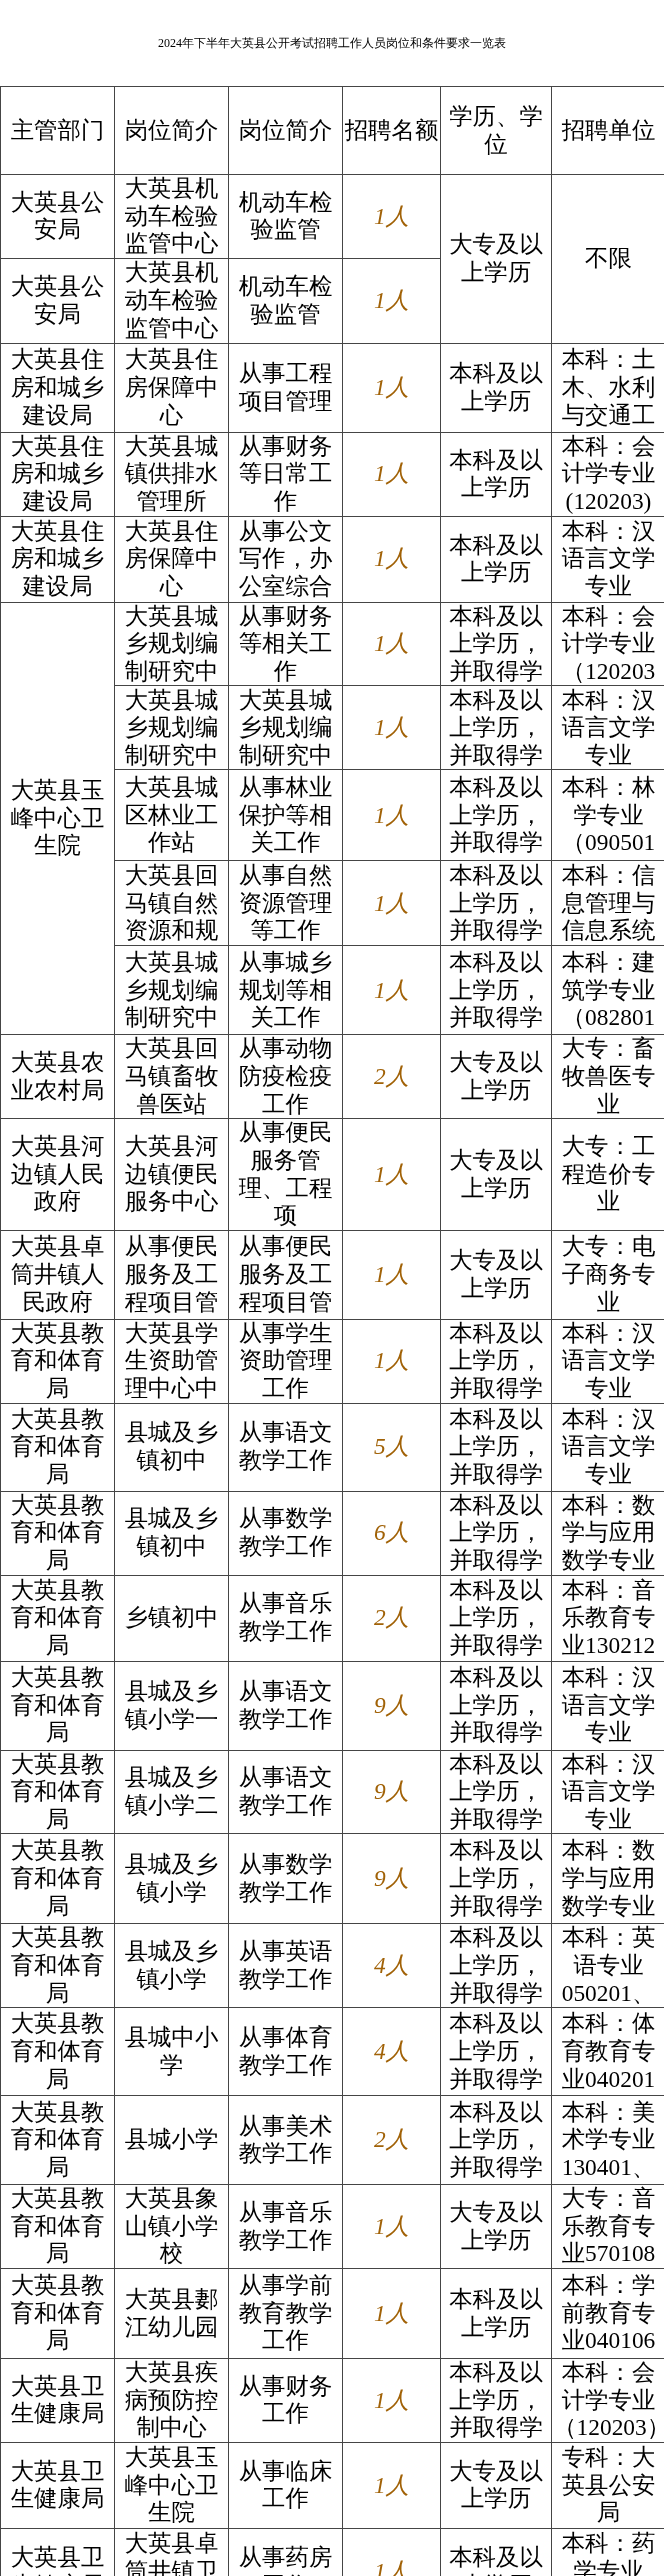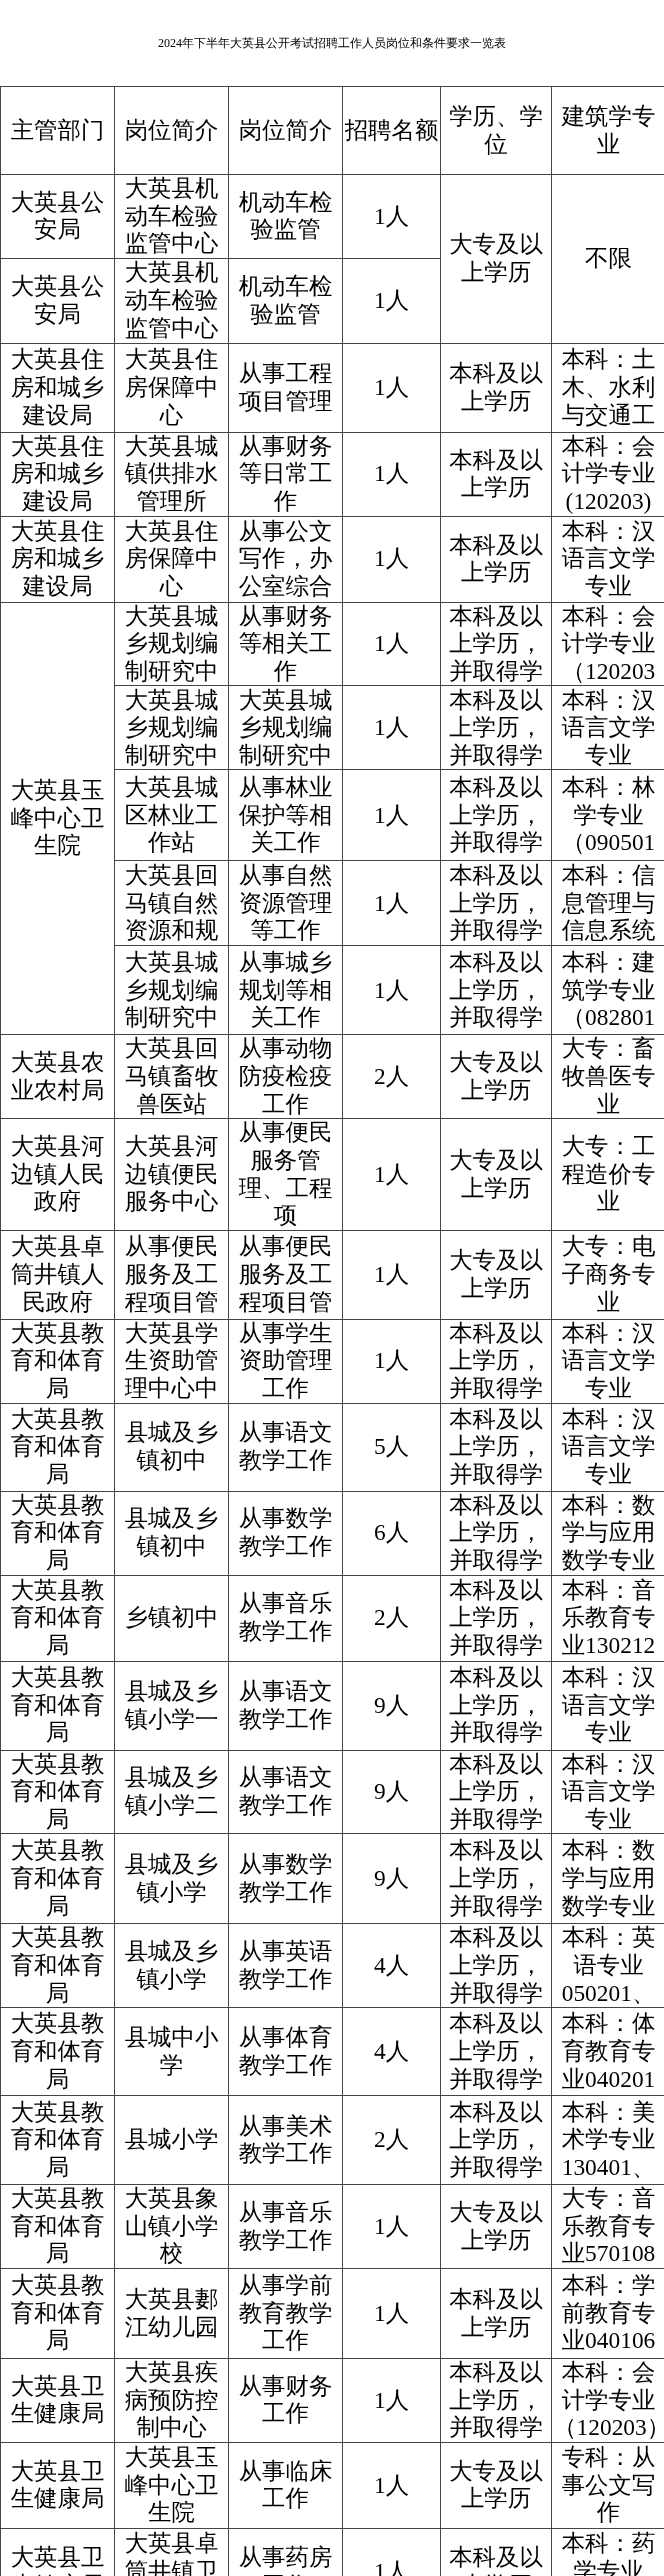--- a/index.html
+++ b/index.html
@@ -30,21 +30,21 @@
     text-align:center;
     vertical-align:middle;
     padding:0 1.2px;
     overflow:hidden;
     font-weight:normal;
     font-size:23.4px;
     line-height:1.18;
     background:#fff;
   }
   .grid thead tr{height:88px;}
-  td.quota{color:#000000;}
+  td.quota{color:#a16207;font-style:italic;}
 </style>
 </head>
 <body>
 
 <div class="page">
   <div class="title">2024年下半年大英县公开考试招聘工作人员岗位和条件要求一览表</div>
   <table class="grid">
     <colgroup>
       <col style="width:114px">
       <col style="width:114px">
@@ -53,21 +53,21 @@
       <col style="width:111px">
       <col style="width:114px">
     </colgroup>
     <thead>
       <tr>
           <th>主管部门</th>
           <th>岗位简介</th>
           <th>岗位简介</th>
           <th>招聘名额</th>
           <th>学历、学位</th>
-          <th>建筑学专业</th>
+          <th>招聘单位</th>
         </tr>
     </thead>
     <tbody>
         <tr style="height: 83px;">
           <td>大英县公安局</td>
           <td>大英县机动车检验监管中心</td>
           <td>机动车检验监管</td>
           <td class="quota">1人</td>
           <td rowspan="2">大专及以上学历</td>
           <td rowspan="2">不限</td>
@@ -265,21 +265,21 @@
           <td class="quota">1人</td>
           <td>本科及以上学历，并取得学</td>
           <td>本科：会计学专业（120203）</td>
         </tr>
         <tr style="height: 86px;">
           <td>大英县卫生健康局</td>
           <td>大英县玉峰中心卫生院</td>
           <td>从事临床工作</td>
           <td class="quota">1人</td>
           <td>大专及以上学历</td>
-          <td>专科：从事公文写作</td>
+          <td>专科：大英县公安局</td>
         </tr>
         <tr style="height: 87px;">
           <td>大英县卫生健康局</td>
           <td>大英县卓筒井镇卫生院</td>
           <td>从事药房工作</td>
           <td class="quota">1人</td>
           <td>本科及以上学历</td>
           <td>本科：药学专业（320301</td>
         </tr>
       </tbody>

